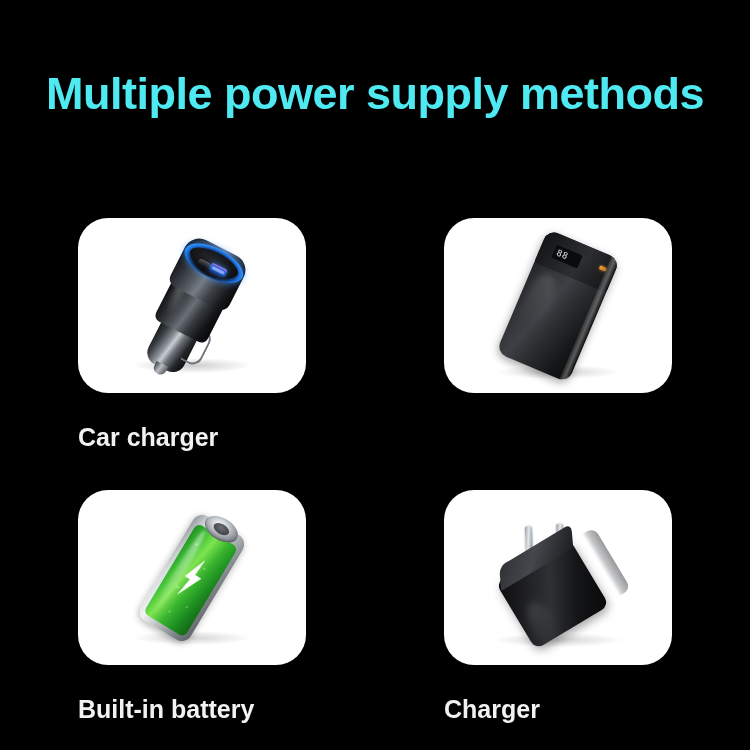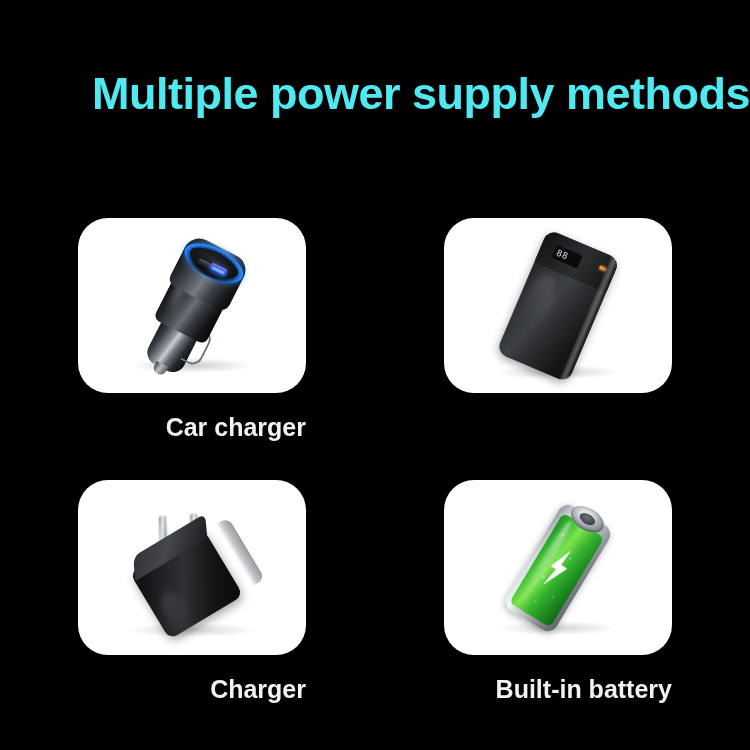--- a/index.html
+++ b/index.html
@@ -9,21 +9,21 @@
     font-family:"Liberation Sans", sans-serif;
     overflow:hidden;
     position:relative;
   }
   .page{position:absolute;inset:0;background:#000;}
 
   
   .title{
     position:absolute;
     left:0;right:0;top:68px;
-    text-align:right;
+    text-align:center;
     color:#4FE9F2;
     font-size:45px;
     font-weight:600;
     letter-spacing:-0.5px;
     white-space:nowrap;
   }
 
   
   .grid{
     position:absolute;
@@ -37,22 +37,22 @@
   }
   .cell{width:228px;}
   .card{
     width:228px;height:175px;
     background:#FFFFFF;
     border-radius:30px;
     position:relative;
     overflow:hidden;
   }
   .label{
-    margin-top:20px;
-    text-align:right;
+    margin-top:30px;
+    text-align:left;
     color:#F2F2F2;
     font-size:25px;
     font-weight:600;
     white-space:nowrap;
   }
 
   .art{position:absolute;inset:0;}
 
   
   .cc-wrap{
@@ -338,38 +338,20 @@
             <div class="pb-top">
               <div class="pb-screen">
                 <span class="pb-digits">88</span>
               </div>
               <div class="pb-portled"></div>
             </div>
             <div class="pb-edge"></div>
           </div>
         </div>
       </div>
-    </div>
-
-    <div class="cell">
-      <div class="card">
-        <div class="art">
-          <div class="wc-shadow"></div>
-          <div class="wc-wrap">
-            <div class="wc-prong1"></div>
-            <div class="wc-prong2"></div>
-            <div class="wc-body">
-              <div class="wc-gloss"></div>
-            </div>
-            <div class="wc-top"></div>
-            <div class="wc-side"></div>
-          </div>
-        </div>
-      </div>
-      <div class="label">Charger</div>
     </div>
 
     <div class="cell">
       <div class="card">
         <div class="art">
           <div class="bt-shadow"></div>
           <div class="bt-wrap">
             <div class="bt-shell"></div>
             <div class="bt-green"></div>
             <div class="bt-hi"></div>
@@ -378,14 +360,32 @@
               <svg viewBox="0 0 26 44" xmlns="http://www.w3.org/2000/svg">
                 <polygon points="15,1 6,24 12,24 9,43 21,18 14,18" fill="#ffffff" stroke="#e6f7e0" stroke-width="0.6"></polygon>
               </svg>
             </div>
           </div>
         </div>
       </div>
       <div class="label">Built-in battery</div>
     </div>
 
+    <div class="cell">
+      <div class="card">
+        <div class="art">
+          <div class="wc-shadow"></div>
+          <div class="wc-wrap">
+            <div class="wc-prong1"></div>
+            <div class="wc-prong2"></div>
+            <div class="wc-body">
+              <div class="wc-gloss"></div>
+            </div>
+            <div class="wc-top"></div>
+            <div class="wc-side"></div>
+          </div>
+        </div>
+      </div>
+      <div class="label">Charger</div>
+    </div>
+
   </div>
 </div>
 
 </body></html>

